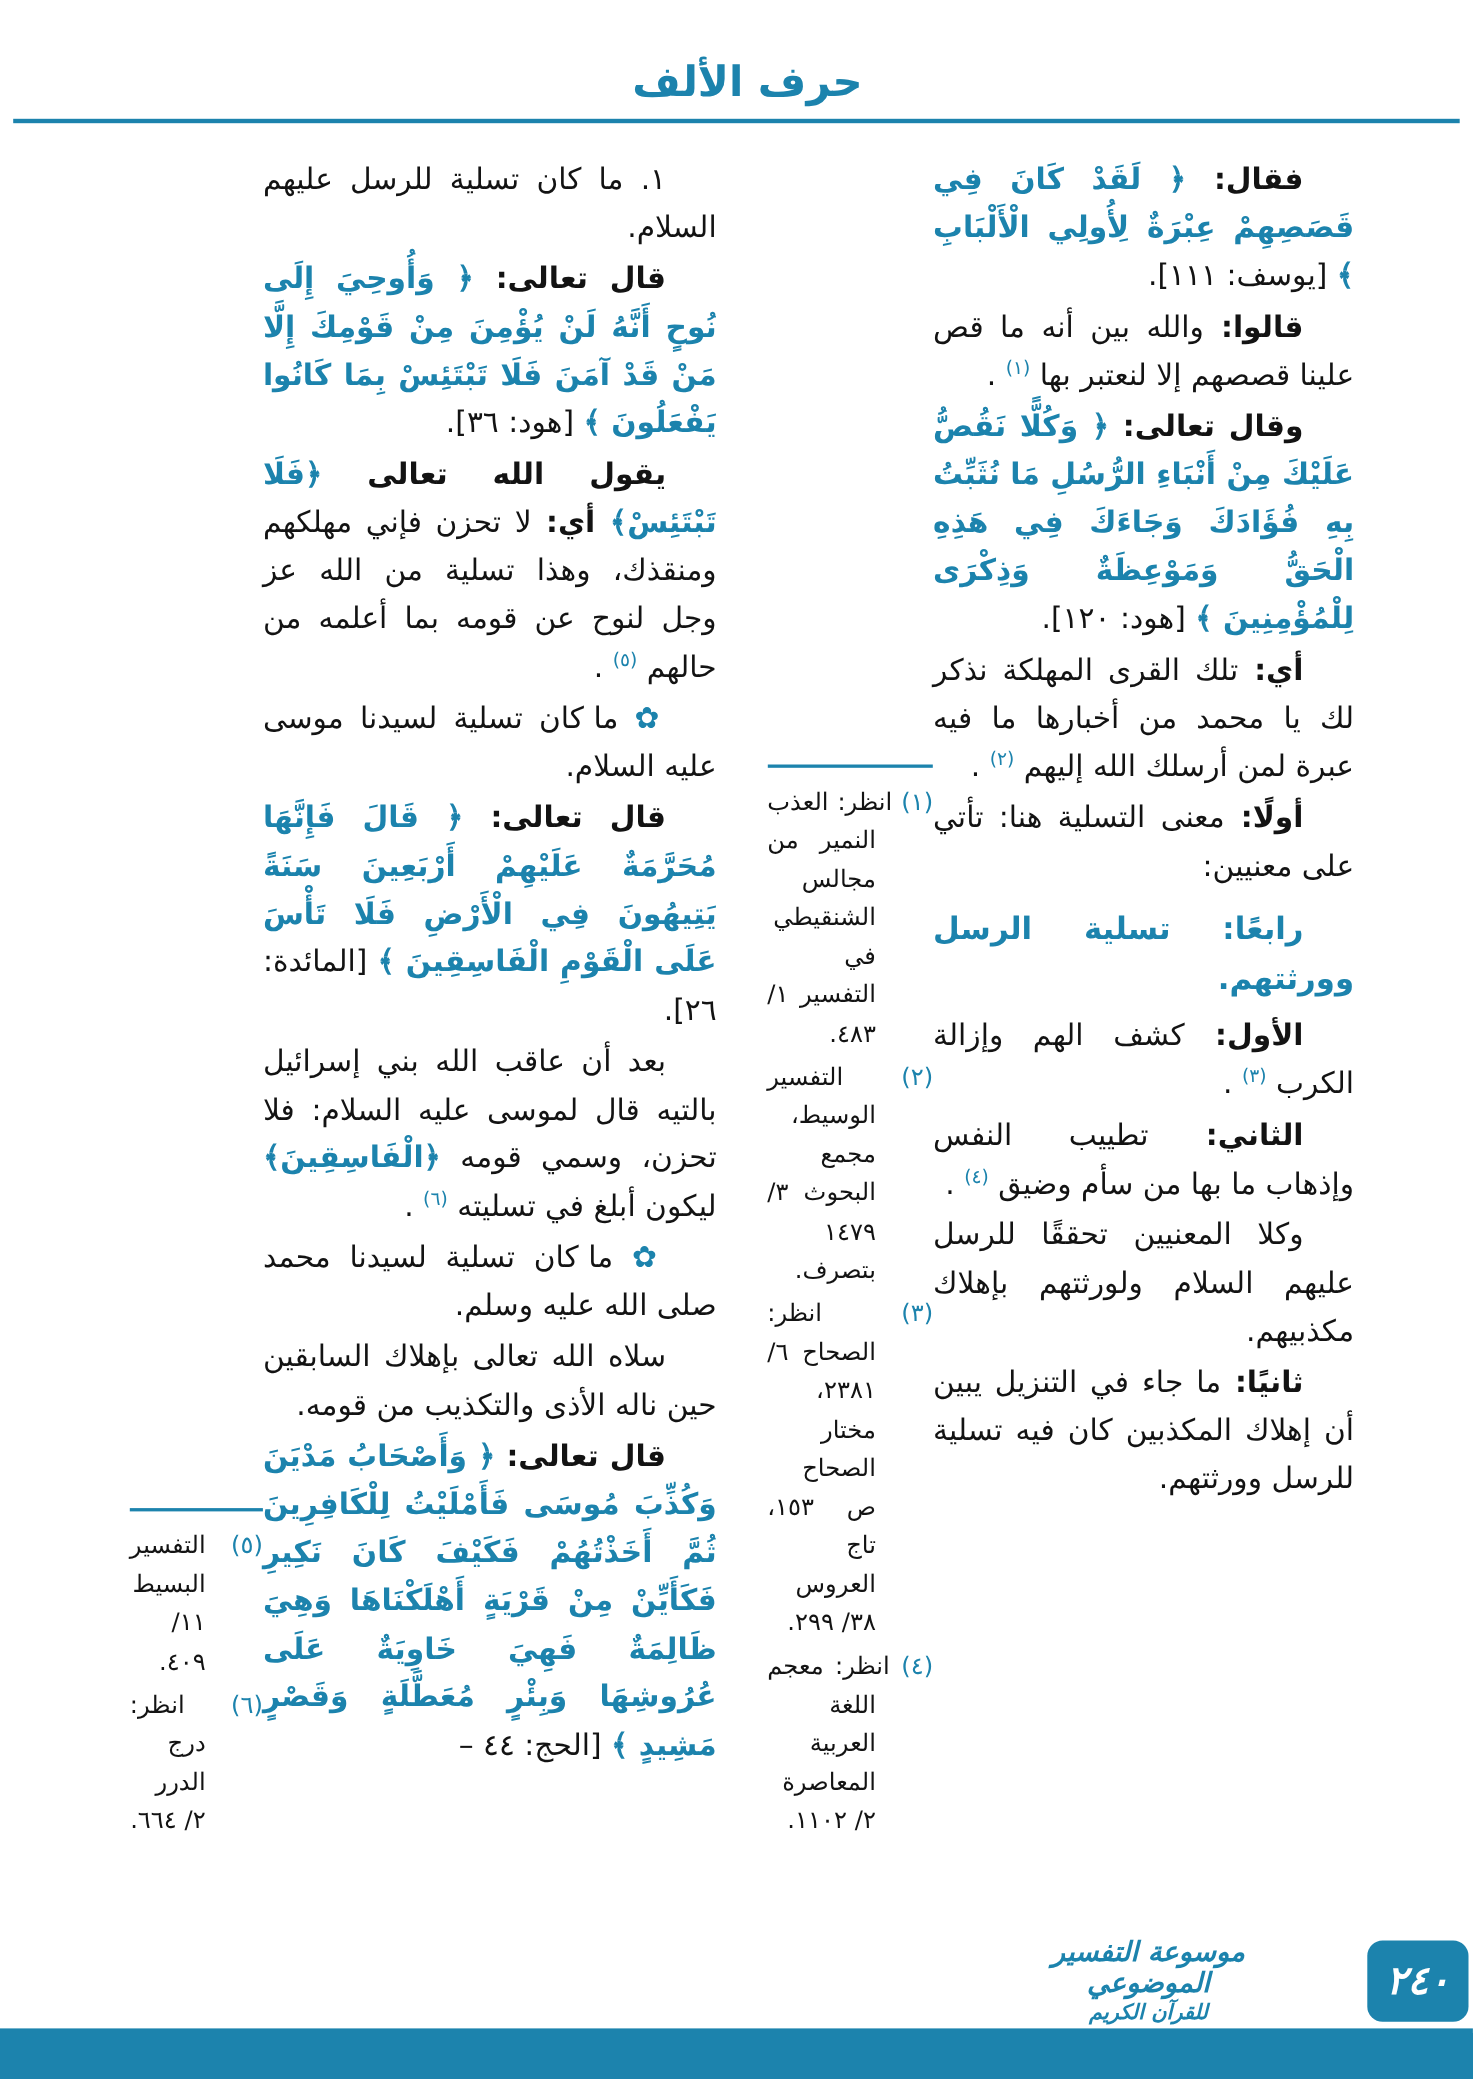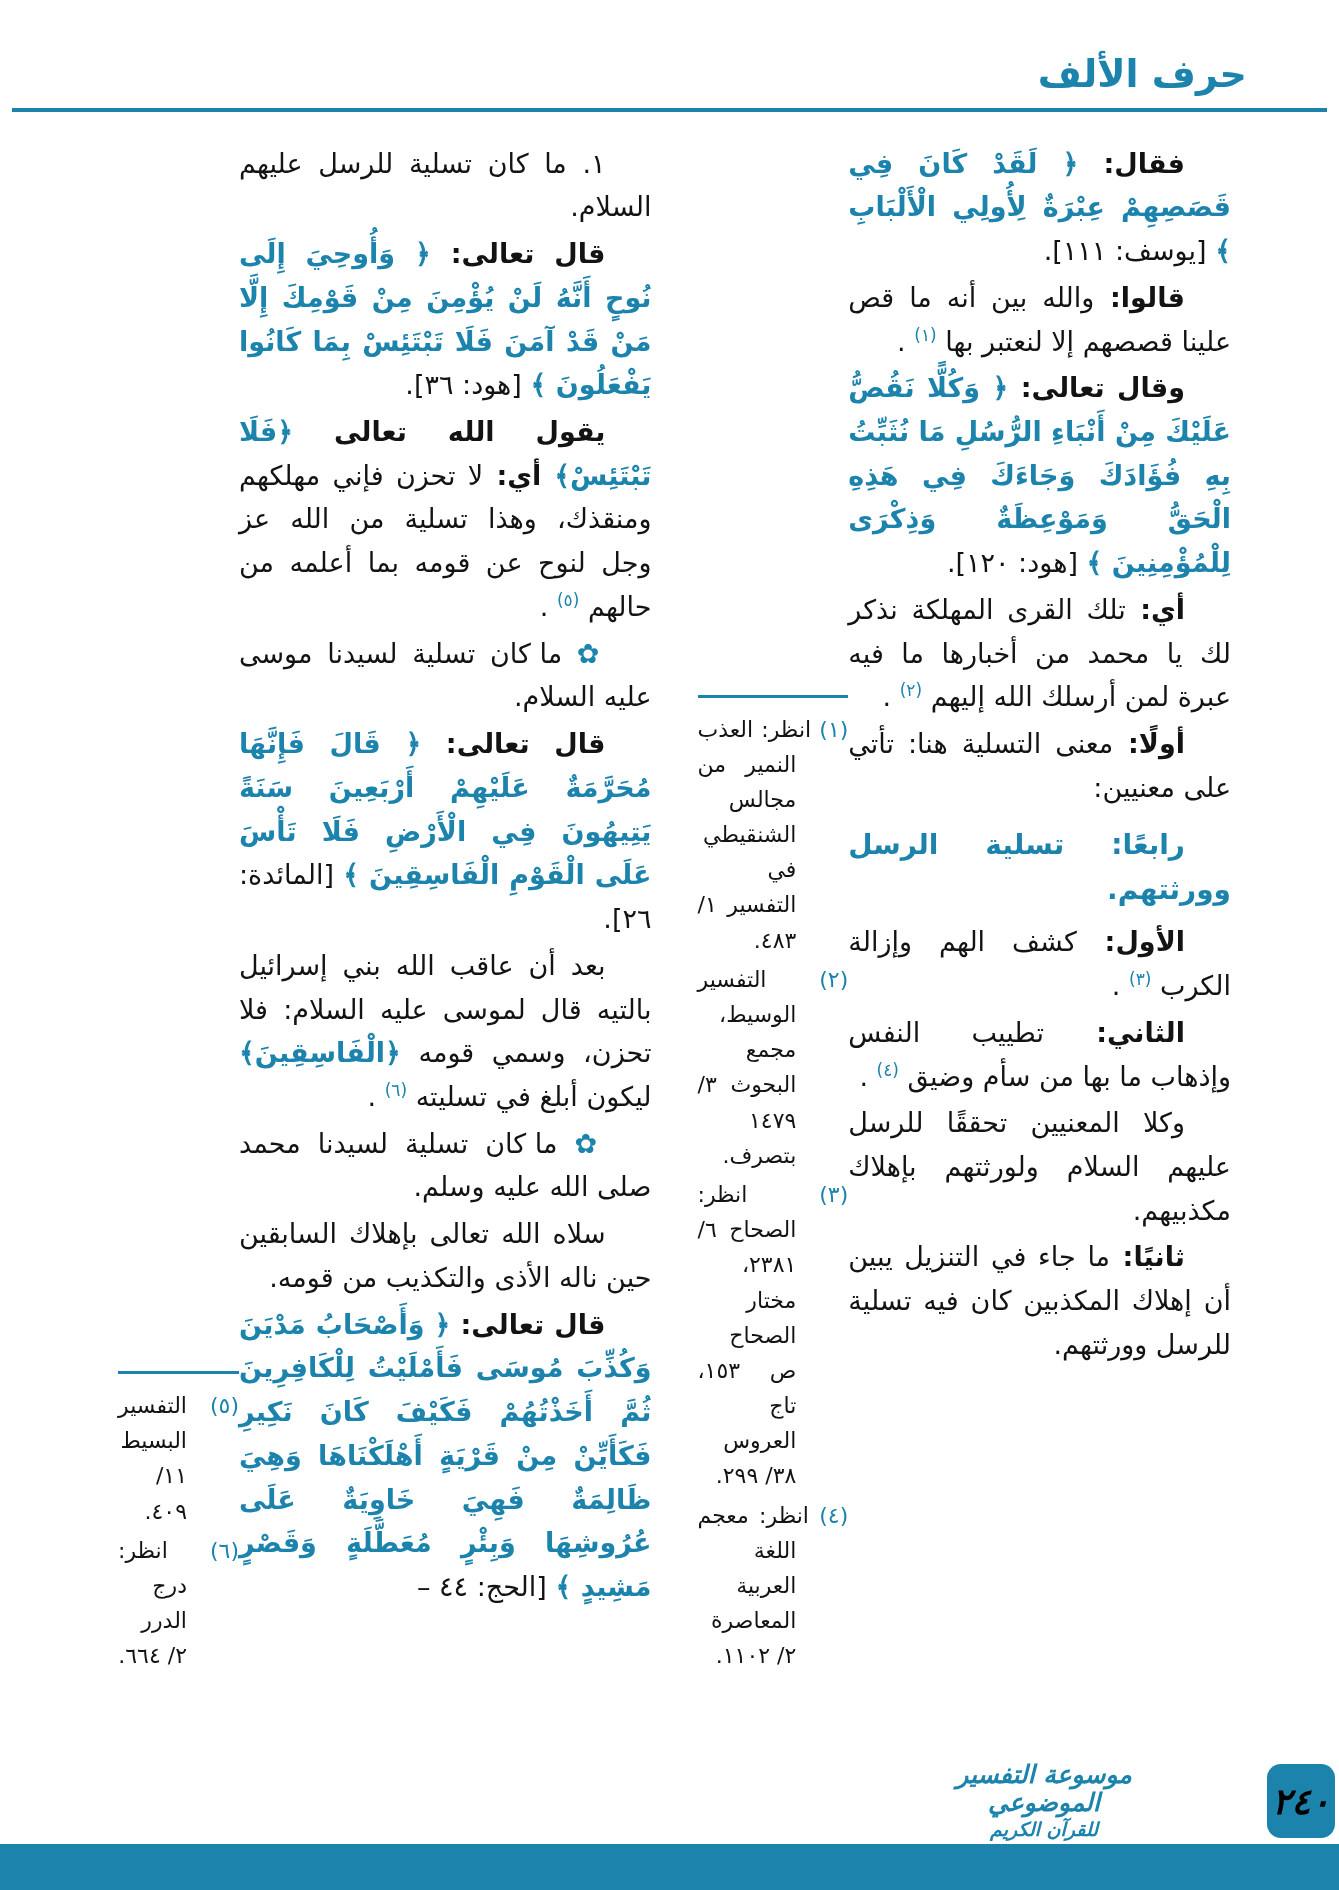--- a/index.html
+++ b/index.html
@@ -6,21 +6,21 @@
   * { margin:0; padding:0; box-sizing:border-box; }
   html,body { background:#ffffff; }
   body {
     width:1339px; height:1890px;
     font-family:"DejaVu Sans", sans-serif;
     direction:rtl;
     overflow:hidden;
   }
   .page { position:relative; width:1339px; height:1890px; background:#ffffff; overflow:hidden; }
 
-  .page-header { padding:52px 92px 0 112px; text-align:right; }
+  .page-header { padding:52px 92px 0 112px; text-align:center; }
   .chapter-title { display:inline-block; color:var(--accent); font-size:38px; font-weight:700; line-height:1.2; }
   .header-rule { height:4px; background:var(--accent); margin:10px 12px 0 12px; }
 
   .content { display:flex; gap:46px; padding:30px 108px 0 118px; height:1566px; align-items:stretch; }
   .column { flex:1 1 0; display:flex; flex-direction:row; min-width:0; }
 
   .para {
     font-size:27px; line-height:1.62; color:#131313;
     text-align:justify; text-indent:46px; margin:0 0 3px 0;
   }
@@ -37,22 +37,22 @@
     font-size:22px; line-height:1.6; color:#131313; text-align:justify;
     padding-right:52px; text-indent:-52px; margin:0 0 4px 0;
   }
   .fn-marker { color:var(--accent); }
 
   .page-footer { position:absolute; left:0; right:0; bottom:46px; height:96px;font-style:italic; }
   .emblem { position:absolute; right:160px; bottom:4px; width:270px; text-align:center; color:var(--accent); }
   .emblem-line1 { font-size:25px; font-weight:700; line-height:1.15; }
   .emblem-line2 { font-size:19px; font-weight:700; }
   .page-number {
-    position:absolute; right:4px; bottom:6px; width:68px; height:74px;
-    background:var(--accent); color:#000000; border-radius:14px;
+    position:absolute; right:4px; bottom:6px; width:92px; height:74px;
+    background:var(--accent); color:#ffffff; border-radius:14px;
     display:flex; align-items:center; justify-content:center;
     font-size:36px; font-weight:700;
   }
   .bottom-band { position:absolute; left:0; right:0; bottom:0; height:46px; background:var(--accent); }
 </style>
 </head>
 <body>
 
 <div class="page">
 

